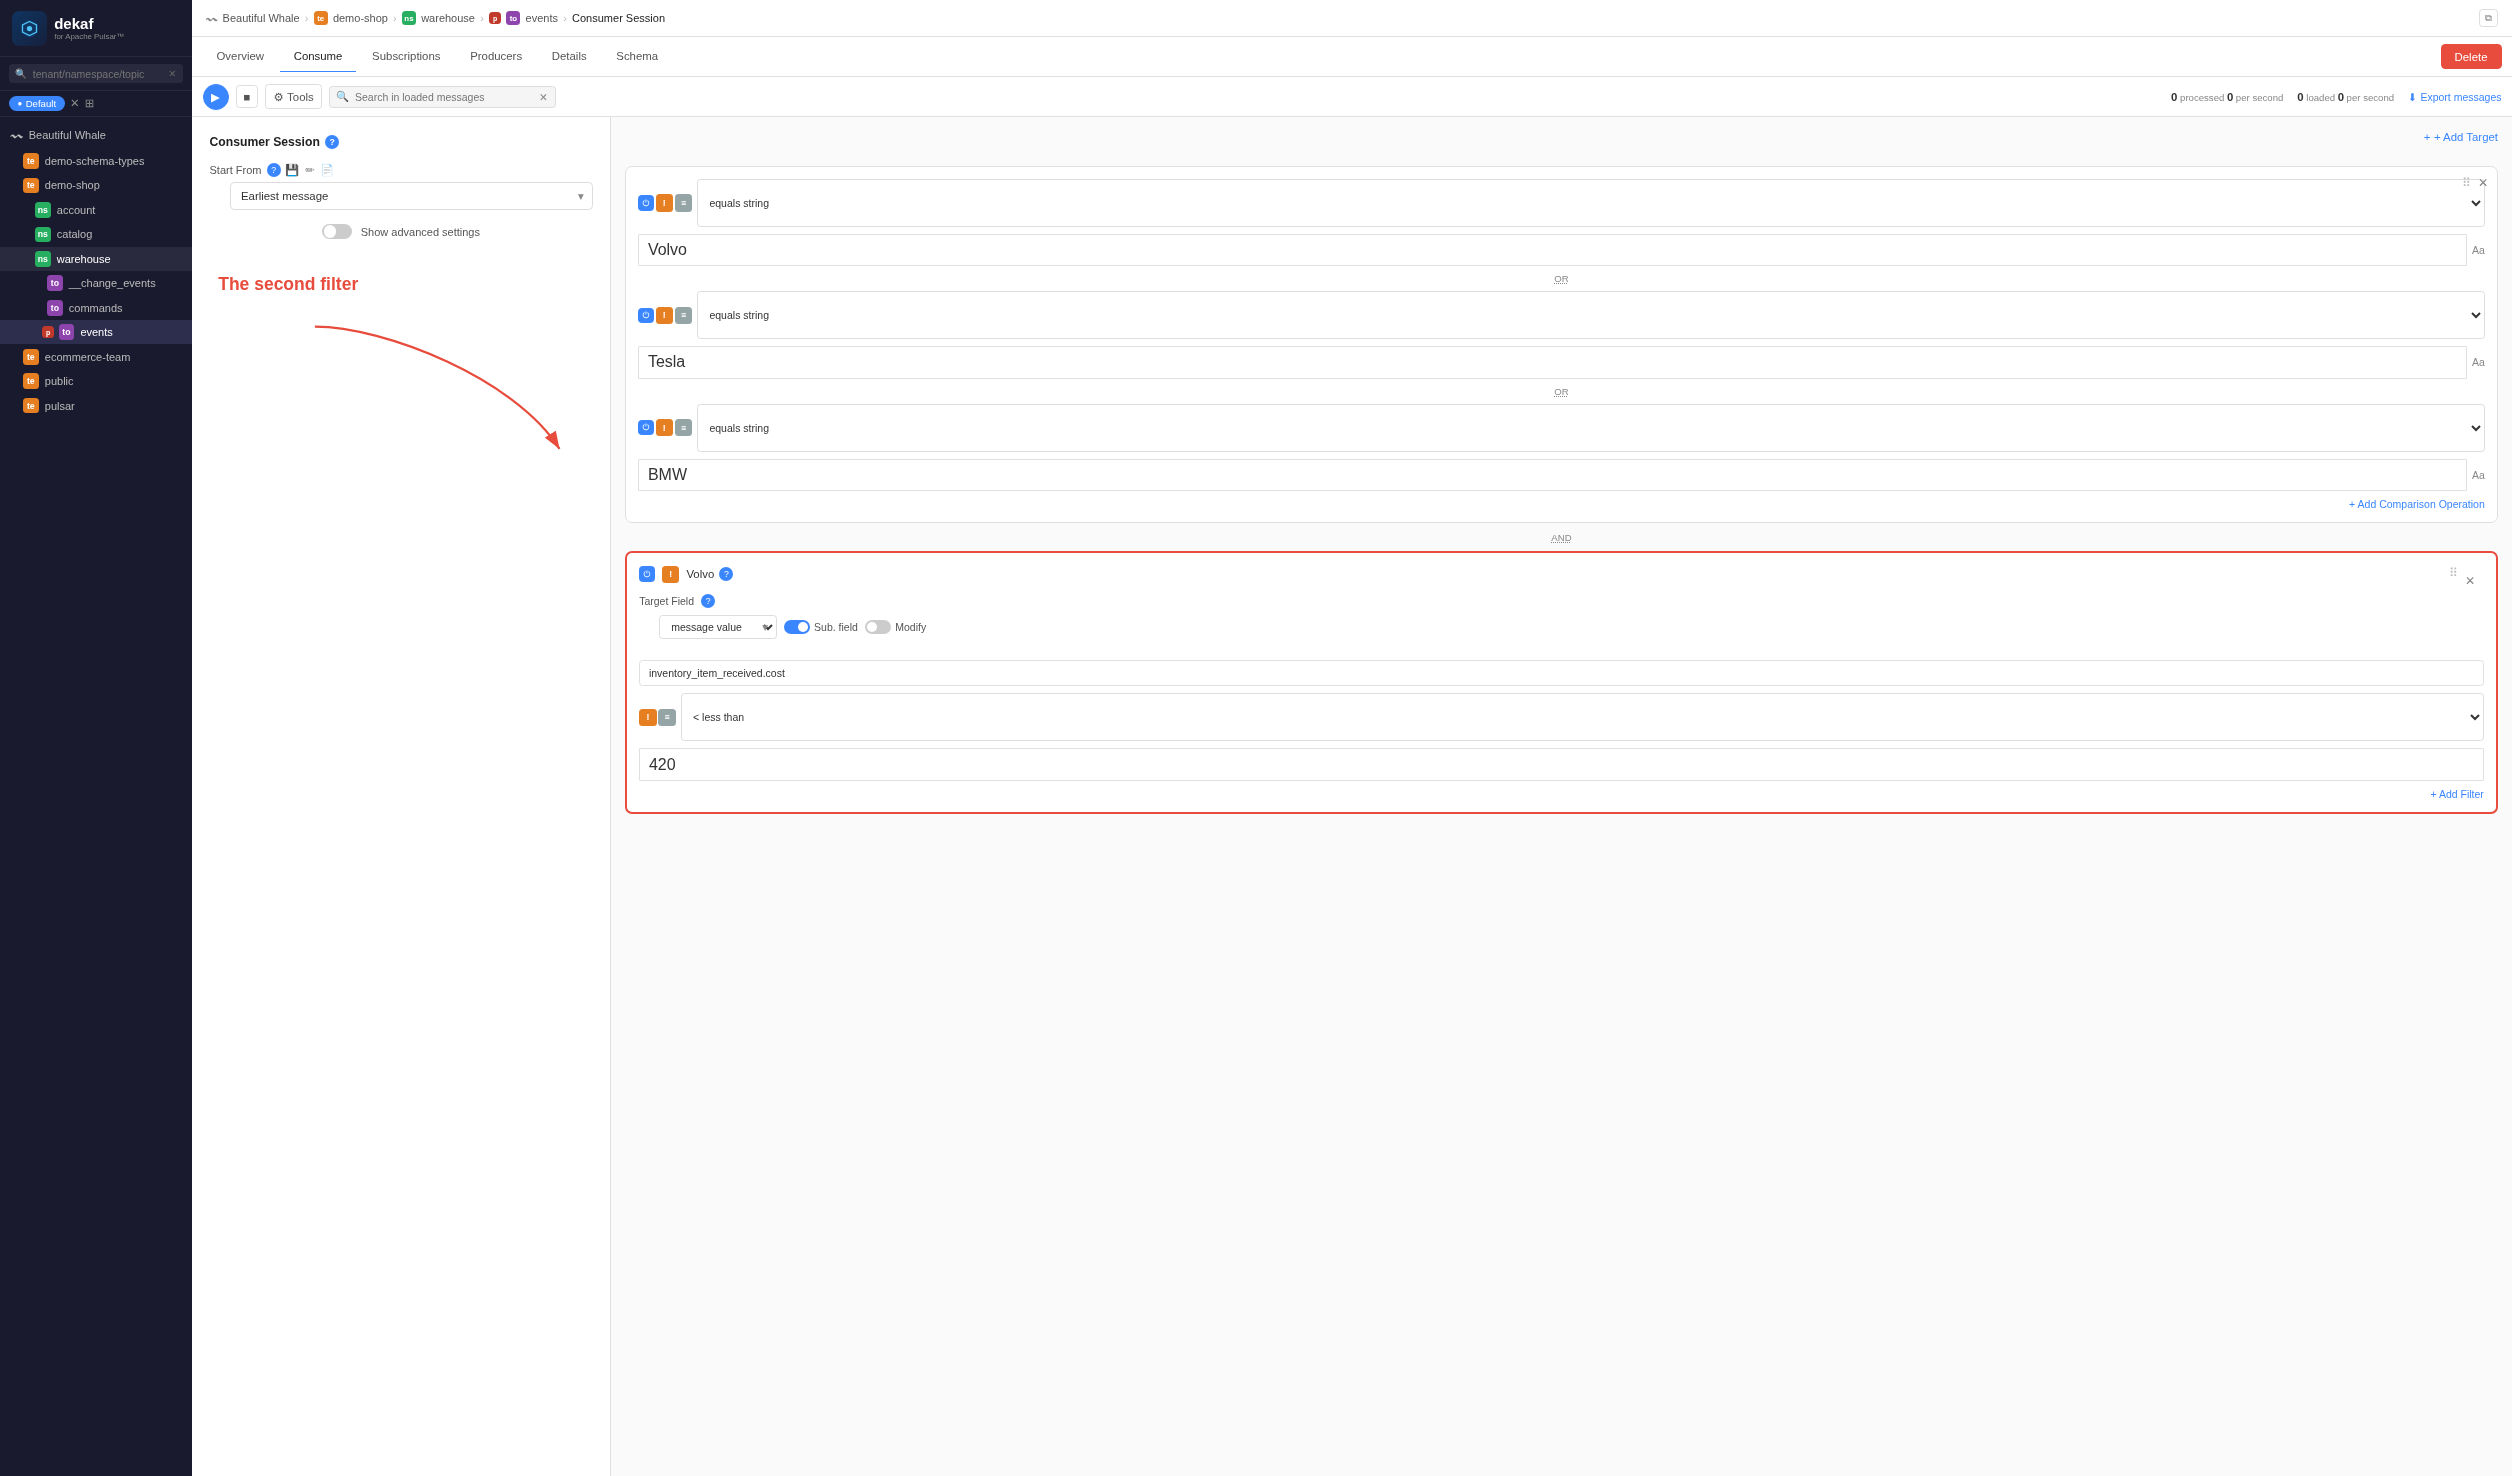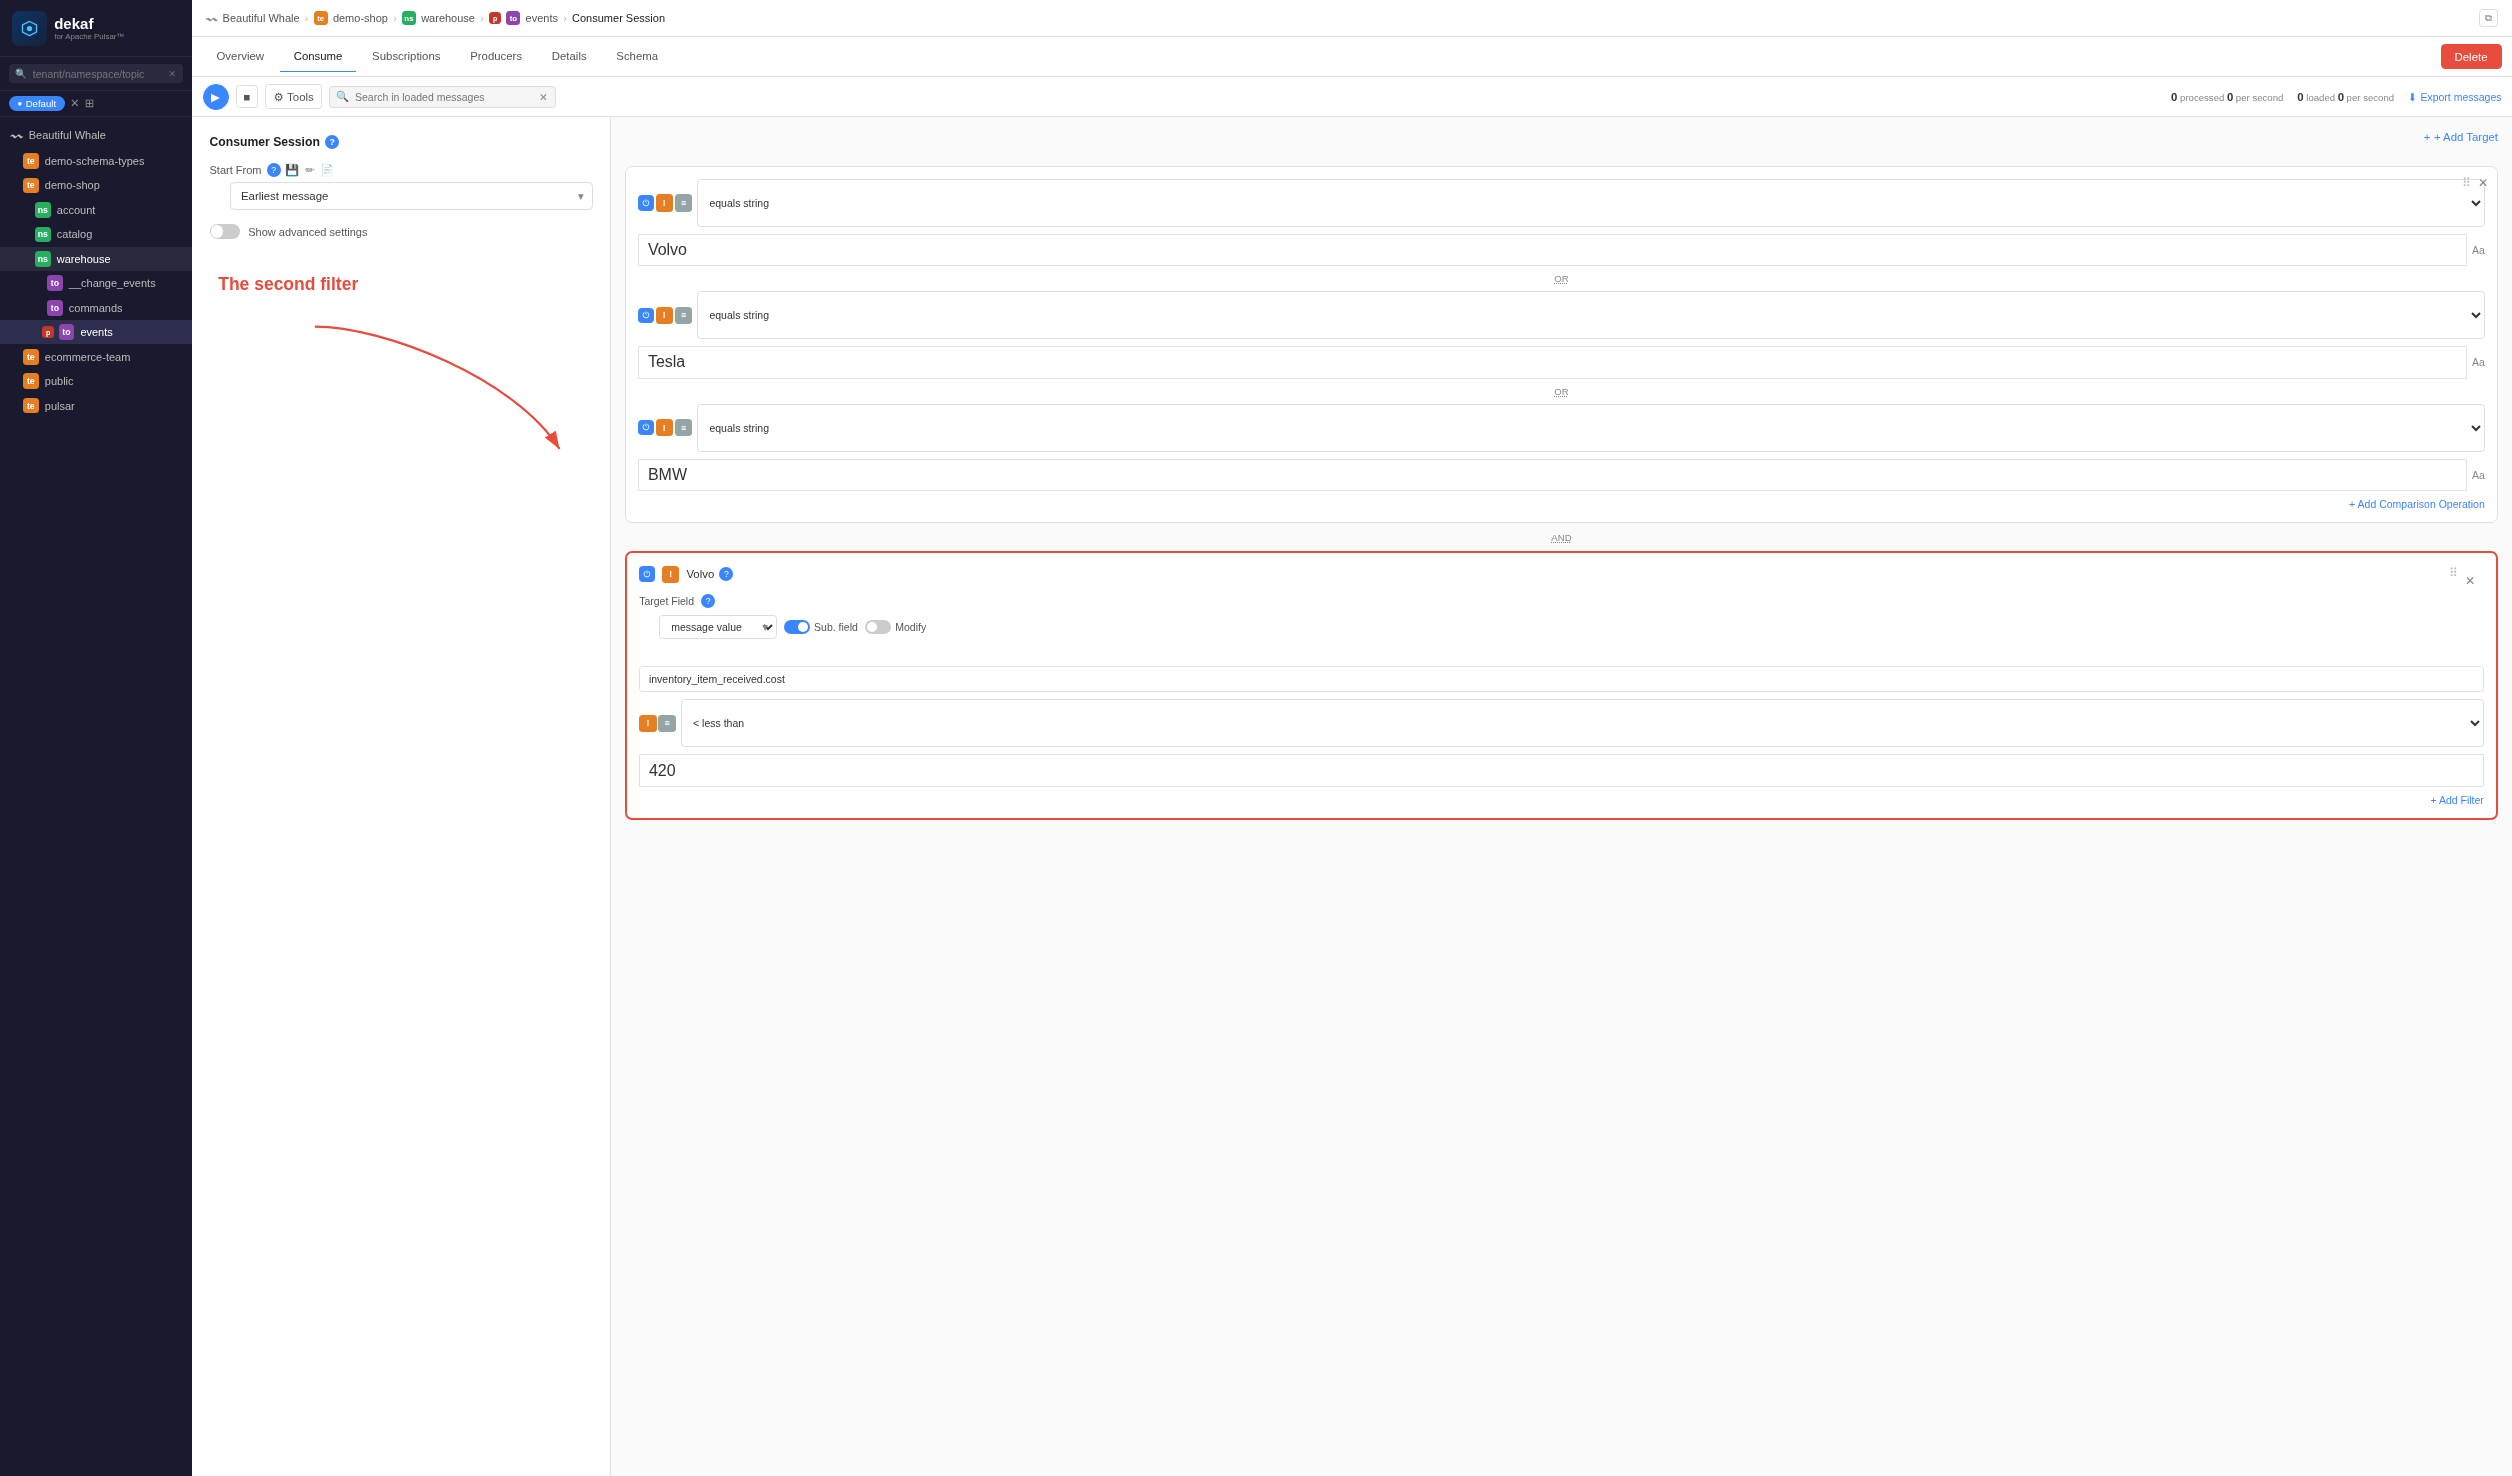--- a/index.html
+++ b/index.html
@@ -59,21 +59,21 @@
     .content-area { flex: 1; display: flex; overflow: hidden; }
 
     
     .left-panel { width: 419px; flex-shrink: 0; border-right: 0.9px solid #e0e0e0; padding: 17.5px; overflow-y: auto; background: #fff; }
     .section-title { font-size: 12.2px; font-weight: 600; color: #222; display: flex; align-items: center; gap: 5.2px; margin-bottom: 14px; }
     .help-icon { width: 14px; height: 14px; border-radius: 50%; background: #3a86ff; color: #fff; font-size: 8.7px; display: inline-flex; align-items: center; justify-content: center; flex-shrink: 0; }
     .label-row { font-size: 11px; color: #555; display: flex; align-items: center; gap: 5.2px; margin-bottom: 5.2px; }
     .start-from-select { width: 100%; border: 0.9px solid #ddd; border-radius: 4.4px; padding: 7px 10.5px; font-size: 11.4px; color: #333; background: #fff; appearance: none; cursor: pointer; }
     .select-wrapper { position: relative; margin-bottom: 14px; padding-left: 20px; }
     .select-wrapper::after { content: '▾'; position: absolute; right: 8.7px; top: 50%; transform: translateY(-50%); color: #888; pointer-events: none; }
-    .toggle-row { display: flex; align-items: center; gap: 8.7px; font-size: 11px; color: #555; margin-top: 7px; }
+    .toggle-row { display: flex; align-items: center; gap: 8.7px; font-size: 11px; color: #555; margin-top: 7px; justify-content: center; }
     .toggle { width: 30px; height: 15.7px; background: #ccc; border-radius: 7.9px; position: relative; cursor: pointer; flex-shrink: 0; }
     .toggle::after { content: ''; position: absolute; width: 12.2px; height: 12.2px; background: #fff; border-radius: 50%; top: 1.7px; left: 1.7px; transition: left 0.2s; }
 
     
     .right-panel { flex: 1; padding: 14px; overflow-y: auto; background: #fafafa; position: relative; }
     .add-target-btn { position: absolute; top: 14px; right: 14px; background: none; border: none; cursor: pointer; color: #3a86ff; font-size: 11.4px; display: flex; align-items: center; gap: 3.5px; }
 
     
     .filter-card { background: #fff; border: 0.9px solid #e0e0e0; border-radius: 7px; padding: 12.2px; margin-bottom: 8.7px; position: relative; }
     .filter-close { position: absolute; top: 8.7px; right: 8.7px; background: none; border: none; cursor: pointer; color: #888; font-size: 12.2px; }
@@ -398,21 +398,21 @@
           <span style="position:absolute;top:0;right:26px;color:#bbb;cursor:grab;font-size:12.2px;">⠿</span>
           <button class="filter-close">✕</button>
         </div>
 
         
         <div class="target-field-row">
           <span>Target Field</span>
           <span class="help-icon">?</span>
         </div>
 
-        <div style="display:flex;align-items:center;gap:7px;margin-bottom:27px;">
+        <div style="display:flex;align-items:center;gap:7px;margin-bottom:21px;">
           <div class="select-wrapper" style="margin-bottom:0;flex:0 0 auto;">
             <select class="field-select" style="padding-right:17.5px;">
               <option>message value</option>
             </select>
           </div>
           <div class="sub-field-toggle">
             <div class="mini-toggle"></div>
             <span>Sub. field</span>
           </div>
           <div class="sub-field-toggle">

